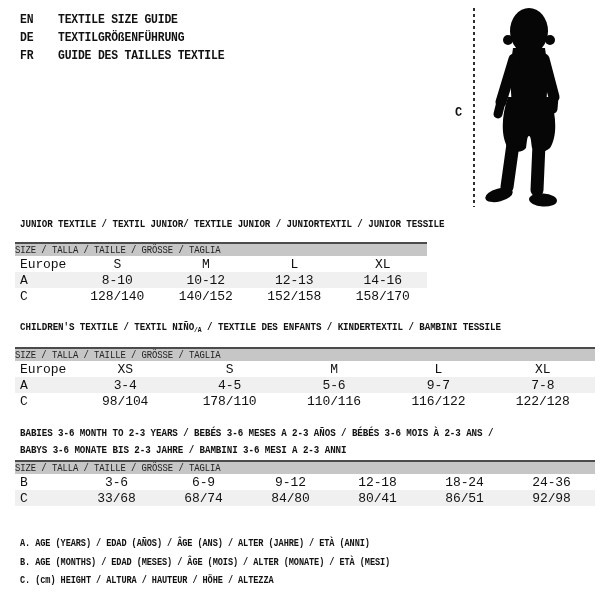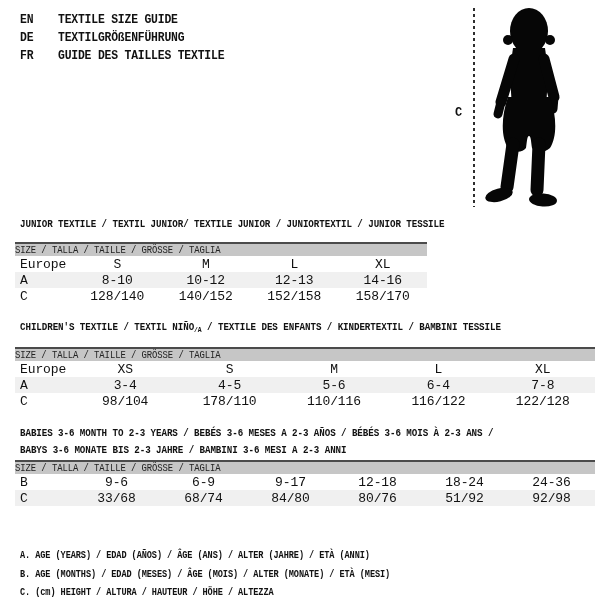--- a/index.html
+++ b/index.html
@@ -28,21 +28,21 @@
     font-size:10.5px;color:#222;}
   .size-bar .cond{transform:scaleX(.85);transform-origin:left center;white-space:nowrap;letter-spacing:-.1px;}
   .trow{display:grid;height:16px;align-items:center;font-size:13px;letter-spacing:-.1px;}
   .t4 .trow{grid-template-columns:58px repeat(4,1fr);}
   .t5 .trow{grid-template-columns:58px repeat(5,1fr);}
   .t6 .trow{grid-template-columns:58px repeat(6,1fr);}
   .trow.shaded{background:#f0f0f0;}
   .cell.label{padding-left:5px;}
   .cell.val{text-align:center;}
   
-  .legend{position:absolute;left:20px;top:534px;margin-top:12px;}
+  .legend{position:absolute;left:20px;top:534px;}
   .legend-line{height:18.5px;line-height:18.5px;font-weight:bold;font-size:11px;white-space:nowrap;
     transform:scaleX(.78);transform-origin:left center;letter-spacing:-.1px;}
 </style>
 </head>
 <body>
 
 <div class="canvas">
 
   <div class="langs">
     <div class="lang-row">
@@ -118,21 +118,21 @@
       <div class="cell val">S</div>
       <div class="cell val">M</div>
       <div class="cell val">L</div>
       <div class="cell val">XL</div>
     </div>
     <div class="trow shaded">
       <div class="cell label">A</div>
       <div class="cell val">3-4</div>
       <div class="cell val">4-5</div>
       <div class="cell val">5-6</div>
-      <div class="cell val">6-4</div>
+      <div class="cell val">9-7</div>
       <div class="cell val">7-8</div>
     </div>
     <div class="trow">
       <div class="cell label">C</div>
       <div class="cell val">98/104</div>
       <div class="cell val">178/110</div>
       <div class="cell val">110/116</div>
       <div class="cell val">116/122</div>
       <div class="cell val">122/128</div>
     </div>
@@ -141,34 +141,34 @@
   <div class="tbl-title" style="top:424px;">
     <div class="tline">BABIES 3-6 MONTH TO 2-3 YEARS / BEBÉS 3-6 MESES A 2-3 AÑOS / BÉBÉS 3-6 MOIS À 2-3 ANS /</div>
     <div class="tline">BABYS 3-6 MONATE BIS 2-3 JAHRE / BAMBINI 3-6 MESI A 2-3 ANNI</div>
   </div>
   <div class="table t6" style="top:460px;width:580px;">
     <div class="size-bar">
       <span class="cond">SIZE / TALLA / TAILLE / GRÖSSE / TAGLIA</span>
     </div>
     <div class="trow">
       <div class="cell label">B</div>
-      <div class="cell val">9-6</div>
+      <div class="cell val">3-6</div>
       <div class="cell val">6-9</div>
-      <div class="cell val">9-17</div>
+      <div class="cell val">9-12</div>
       <div class="cell val">12-18</div>
       <div class="cell val">18-24</div>
       <div class="cell val">24-36</div>
     </div>
     <div class="trow shaded">
       <div class="cell label">C</div>
       <div class="cell val">33/68</div>
       <div class="cell val">68/74</div>
       <div class="cell val">84/80</div>
-      <div class="cell val">80/76</div>
-      <div class="cell val">51/92</div>
+      <div class="cell val">80/41</div>
+      <div class="cell val">86/51</div>
       <div class="cell val">92/98</div>
     </div>
   </div>
 
   <div class="legend">
     <div class="legend-line">A. AGE (YEARS) / EDAD (AÑOS) / ÂGE (ANS) / ALTER (JAHRE) / ETÀ (ANNI)</div>
     <div class="legend-line">B. AGE (MONTHS) / EDAD (MESES) / ÂGE (MOIS) / ALTER (MONATE) / ETÀ (MESI)</div>
     <div class="legend-line">C. (cm) HEIGHT / ALTURA / HAUTEUR / HÖHE / ALTEZZA</div>
   </div>
 

